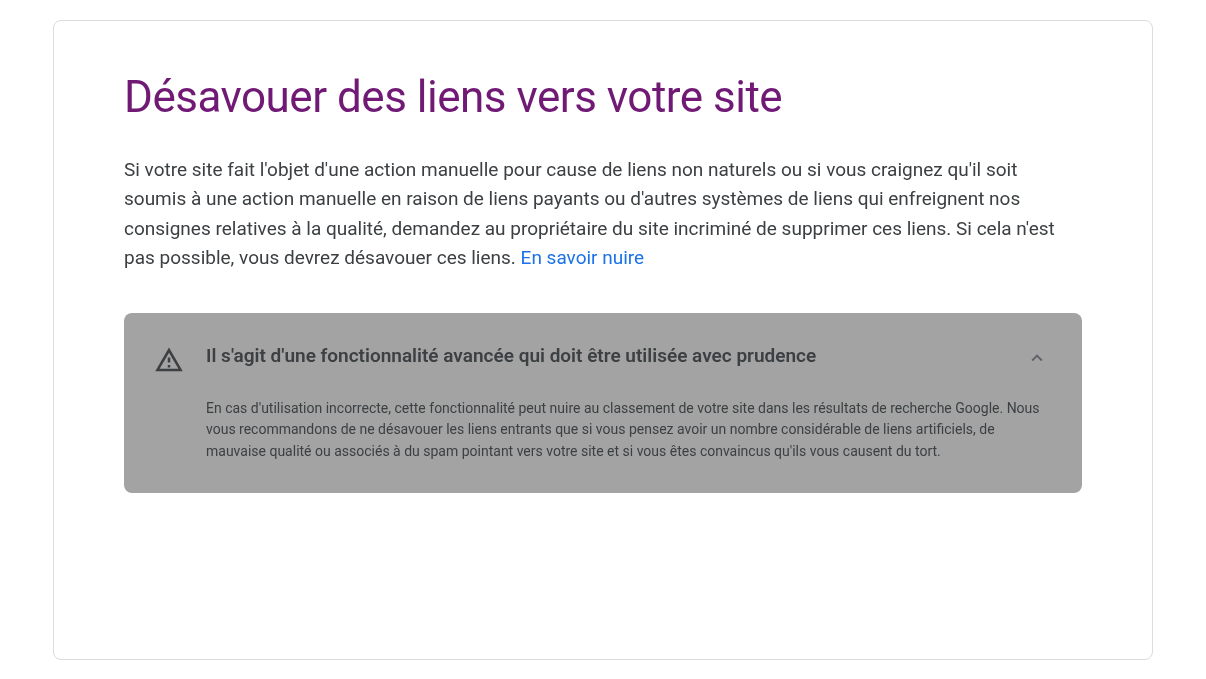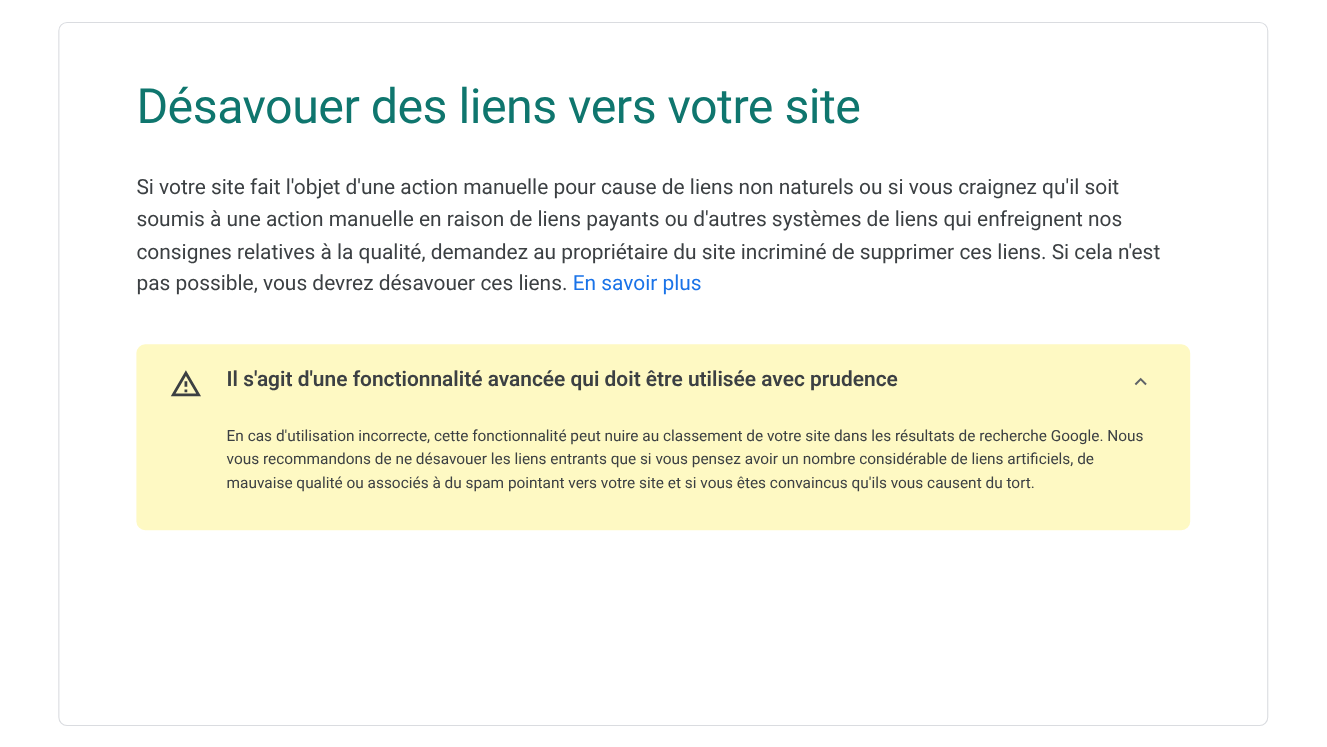--- a/index.html
+++ b/index.html
@@ -18,39 +18,39 @@
       margin: 0 auto;
       background: #fff;
       border: 1px solid #dadce0;
       border-radius: 8px;
       padding: 50px 70px 40px 70px;
       min-height: 640px;
     }
     .page-title {
       font-size: 44px;
       font-weight: 400;
-      color: #0f766e;
+      color: #701a75;
       margin-bottom: 32px;
       letter-spacing: -0.5px;
     }
     .intro-text {
       font-size: 19px;
       line-height: 1.55;
       color: #3c4043;
       margin-bottom: 40px;
     }
     .learn-more-link {
       color: #1a73e8;
       text-decoration: none;
       cursor: pointer;
     }
     .warning-panel {
-      background: #fef9c3;
+      background: #a3a3a3;
       border-radius: 8px;
-      padding: 19px 30px 30px 30px;
+      padding: 30px 30px 30px 30px;
       display: flex;
       gap: 22px;
       align-items: flex-start;
     }
     .warning-icon-wrap {
       flex-shrink: 0;
       padding-top: 2px;
     }
     .warning-icon-wrap svg {
       width: 30px;
@@ -97,21 +97,21 @@
   </style>
 </head>
 <body>
 
 <div class="card">
 
   <h1 class="page-title">Désavouer des liens vers votre site</h1>
 
   <p class="intro-text">
     <span>Si votre site fait l'objet d'une action manuelle pour cause de liens non naturels ou si vous craignez qu'il soit soumis à une action manuelle en raison de liens payants ou d'autres systèmes de liens qui enfreignent nos consignes relatives à la qualité, demandez au propriétaire du site incriminé de supprimer ces liens. Si cela n'est pas possible, vous devrez désavouer ces liens. </span>
-    <a class="learn-more-link">En savoir plus</a>
+    <a class="learn-more-link">En savoir nuire</a>
   </p>
 
   <div class="warning-panel">
     <div class="warning-icon-wrap">
       <svg viewBox="0 0 24 24">
           <path d="M12 2 1 21h22L12 2zm0 4.2L19.5 19h-15L12 6.2zM11 10v4h2v-4h-2zm0 6v2h2v-2h-2z"></path>
         </svg>
     </div>
     <div class="warning-content">
       <div class="warning-header">

